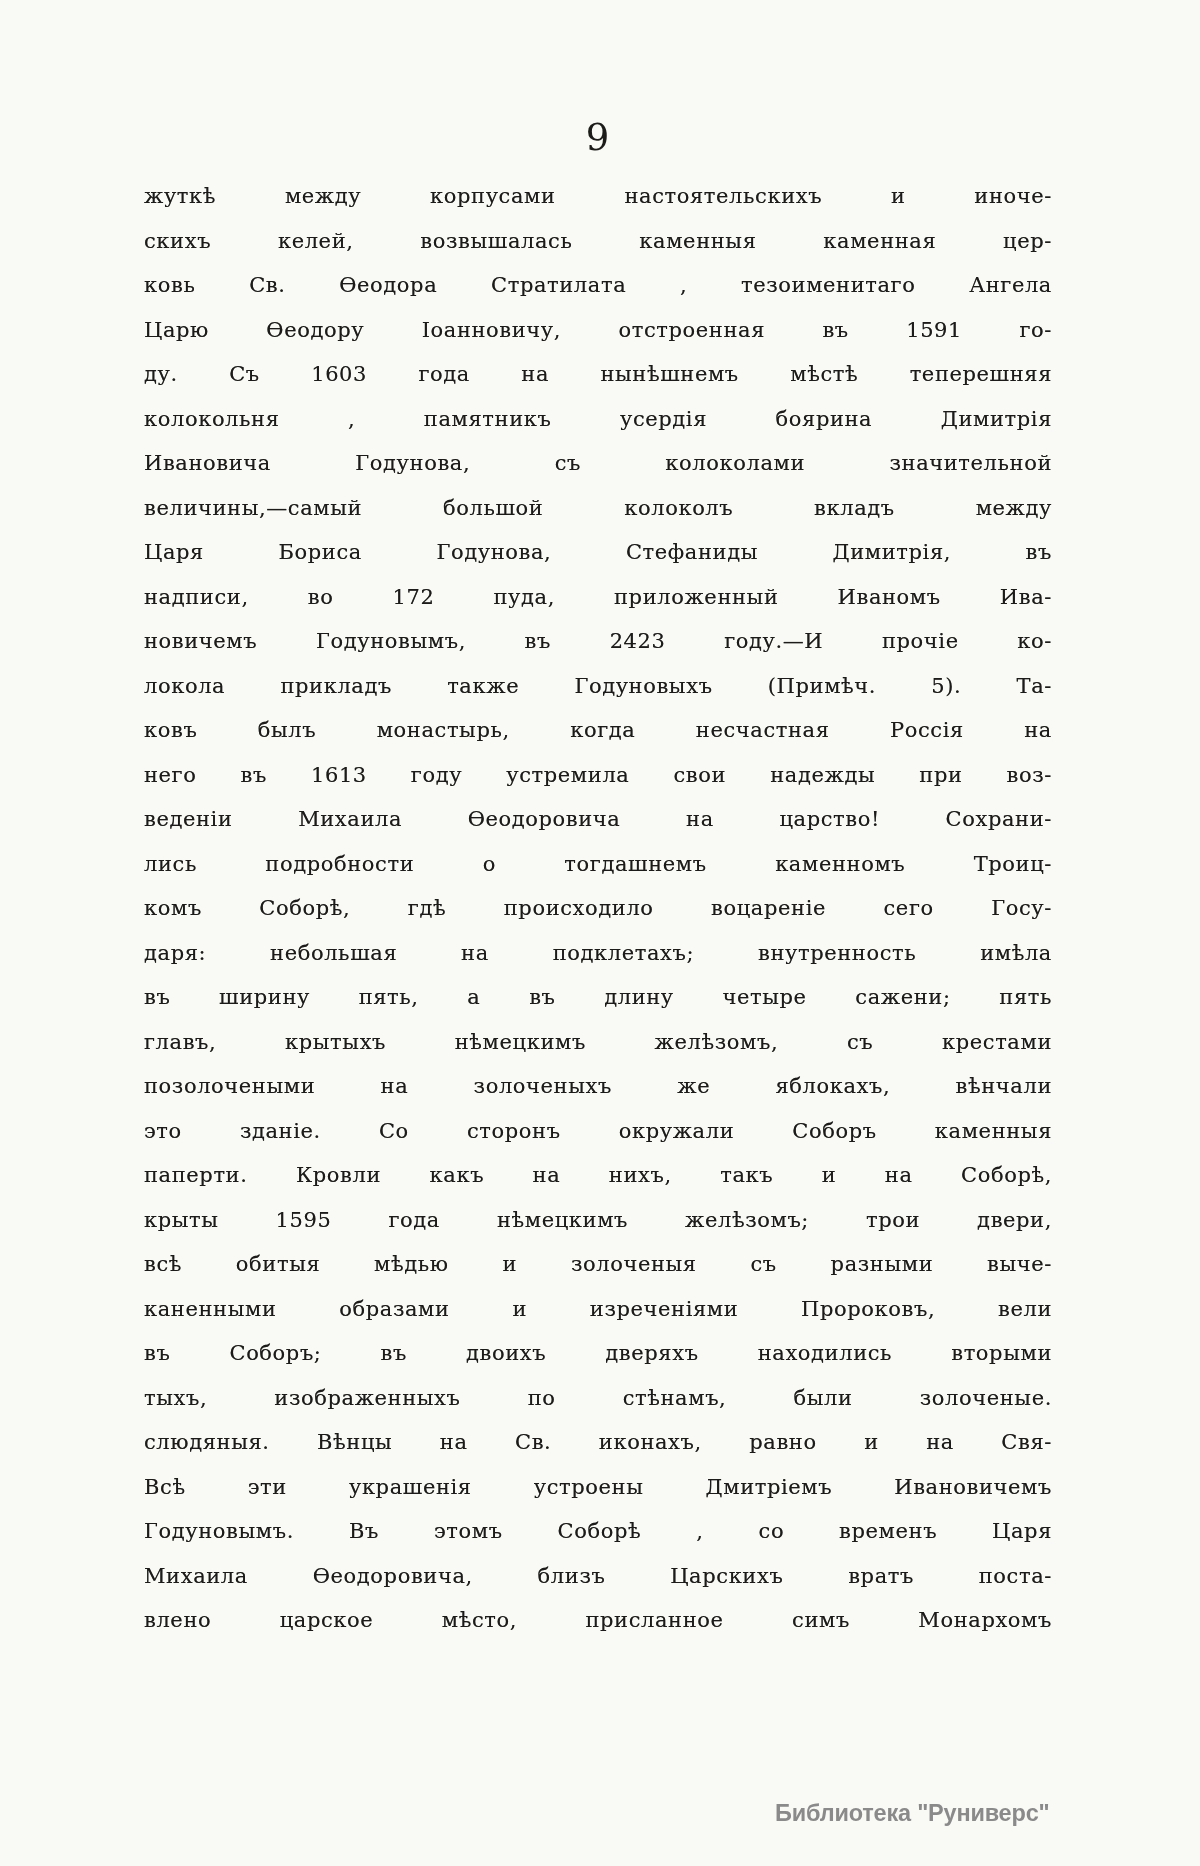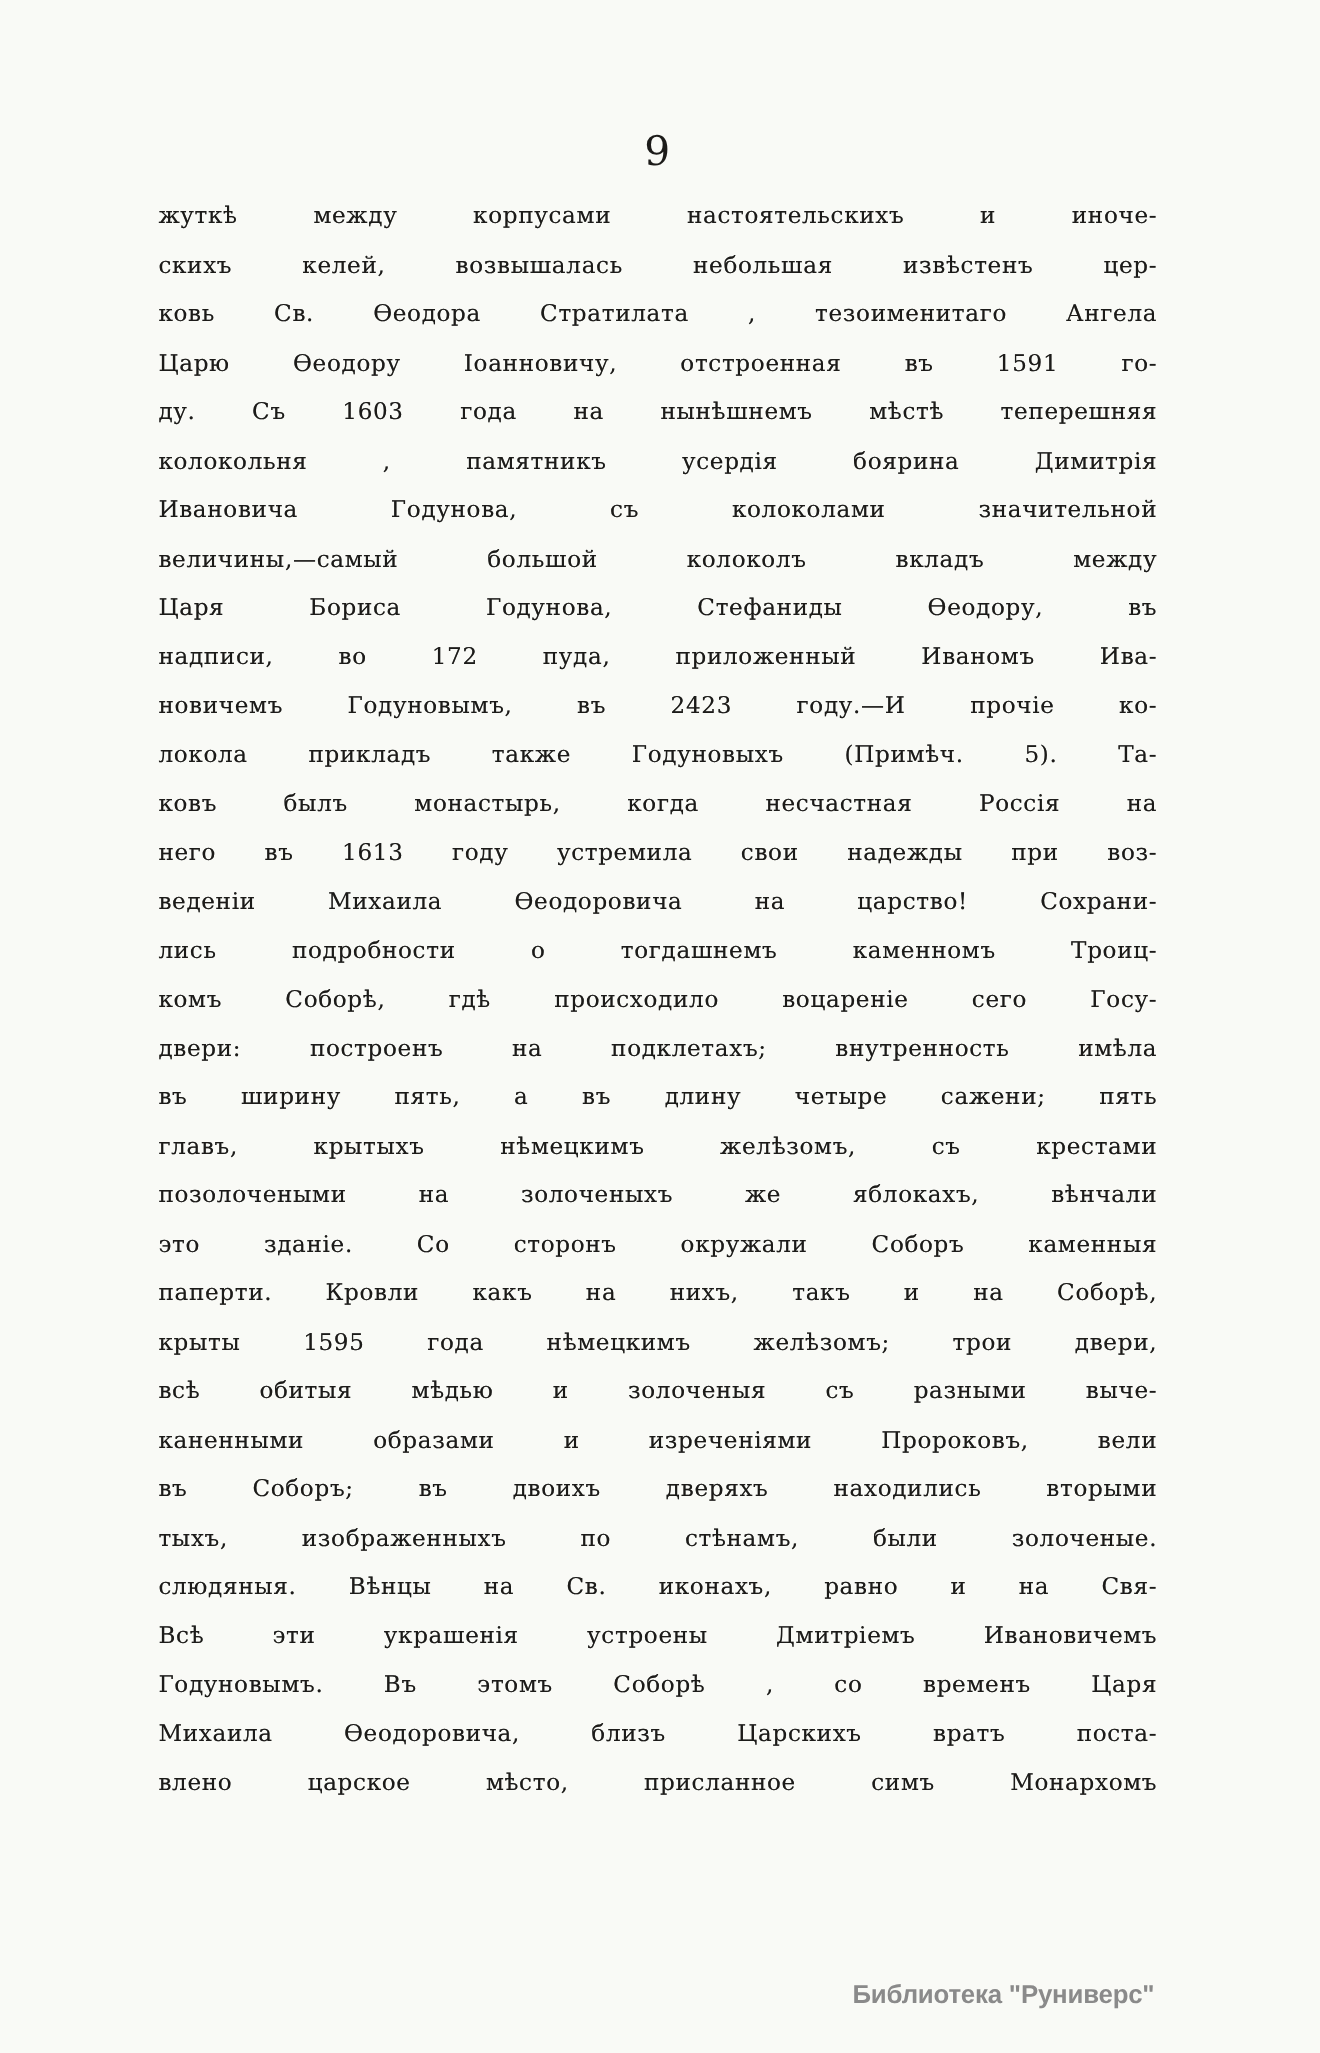--- a/index.html
+++ b/index.html
@@ -61,37 +61,37 @@
   }
 </style>
 </head>
 <body>
 
 <div class="page">
   <div class="page-number">9</div>
 
   <div class="text-block" id="text-block">
       <div class="line">жуткѣ между корпусами настоятельскихъ и иноче-</div>
-      <div class="line">скихъ келей, возвышалась небольшая извѣстенъ цер-</div>
+      <div class="line">скихъ келей, возвышалась каменныя каменная цер-</div>
       <div class="line">ковь Св. Ѳеодора Стратилата , тезоименитаго Ангела</div>
       <div class="line">Царю Ѳеодору Іоанновичу, отстроенная въ 1591 го-</div>
       <div class="line">ду. Съ 1603 года на нынѣшнемъ мѣстѣ теперешняя</div>
       <div class="line">колокольня , памятникъ усердія боярина Димитрія</div>
       <div class="line">Ивановича Годунова, съ колоколами значительной</div>
       <div class="line">величины,—самый большой колоколъ вкладъ между</div>
-      <div class="line">Царя Бориса Годунова, Стефаниды Ѳеодору, въ</div>
+      <div class="line">Царя Бориса Годунова, Стефаниды Димитрія, въ</div>
       <div class="line">надписи, во 172 пуда, приложенный Иваномъ Ива-</div>
       <div class="line">новичемъ Годуновымъ, въ 2423 году.—И прочіе ко-</div>
       <div class="line">локола прикладъ также Годуновыхъ (Примѣч. 5). Та-</div>
       <div class="line">ковъ былъ монастырь, когда несчастная Россія на</div>
       <div class="line">него въ 1613 году устремила свои надежды при воз-</div>
       <div class="line">веденіи Михаила Ѳеодоровича на царство! Сохрани-</div>
       <div class="line">лись подробности о тогдашнемъ каменномъ Троиц-</div>
       <div class="line">комъ Соборѣ, гдѣ происходило воцареніе сего Госу-</div>
-      <div class="line">двери: построенъ на подклетахъ; внутренность имѣла</div>
+      <div class="line">даря: небольшая на подклетахъ; внутренность имѣла</div>
       <div class="line">въ ширину пять, а въ длину четыре сажени; пять</div>
       <div class="line">главъ, крытыхъ нѣмецкимъ желѣзомъ, съ крестами</div>
       <div class="line">позолочеными  на золоченыхъ же яблокахъ, вѣнчали</div>
       <div class="line">это зданіе. Со сторонъ окружали Соборъ каменныя</div>
       <div class="line">паперти. Кровли какъ на нихъ, такъ и на Соборѣ,</div>
       <div class="line">крыты 1595 года нѣмецкимъ желѣзомъ; трои двери,</div>
       <div class="line">всѣ обитыя мѣдью и золоченыя  съ разными выче-</div>
       <div class="line">каненными образами и изреченіями Пророковъ,  вели</div>
       <div class="line">въ Соборъ; въ двоихъ дверяхъ находились вторыми</div>
       <div class="line">тыхъ, изображенныхъ по стѣнамъ, были золоченые.</div>

